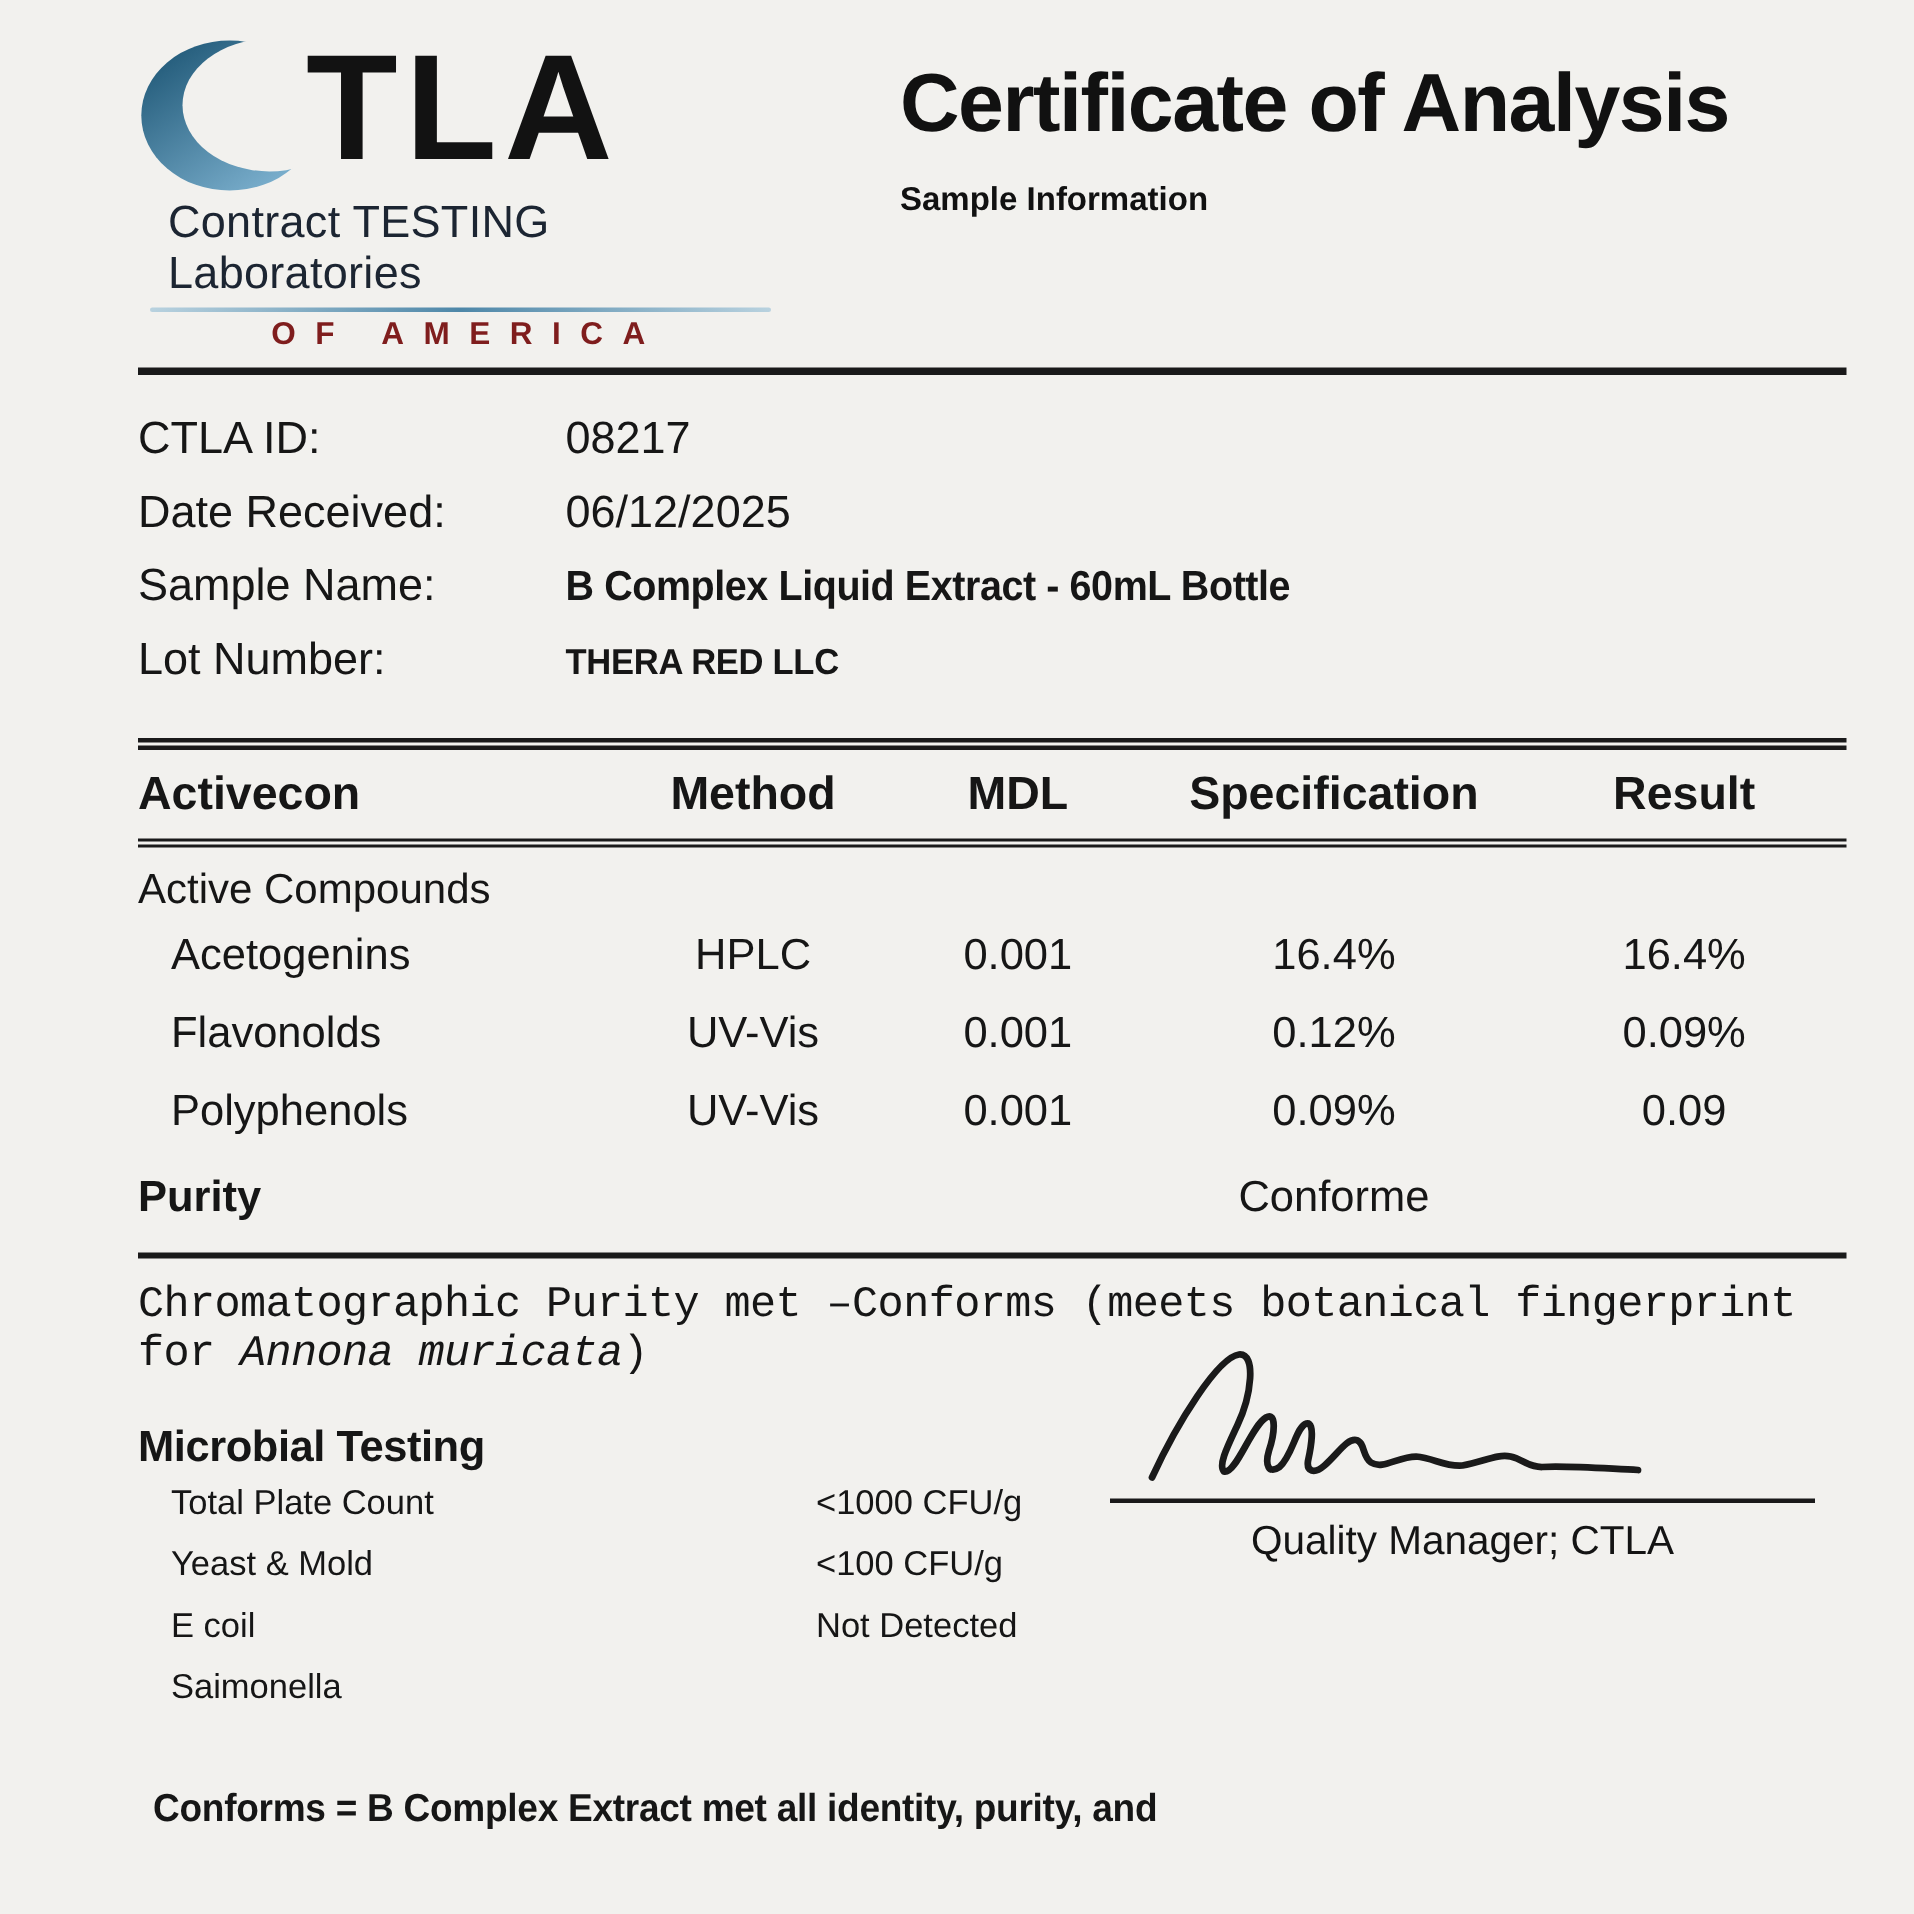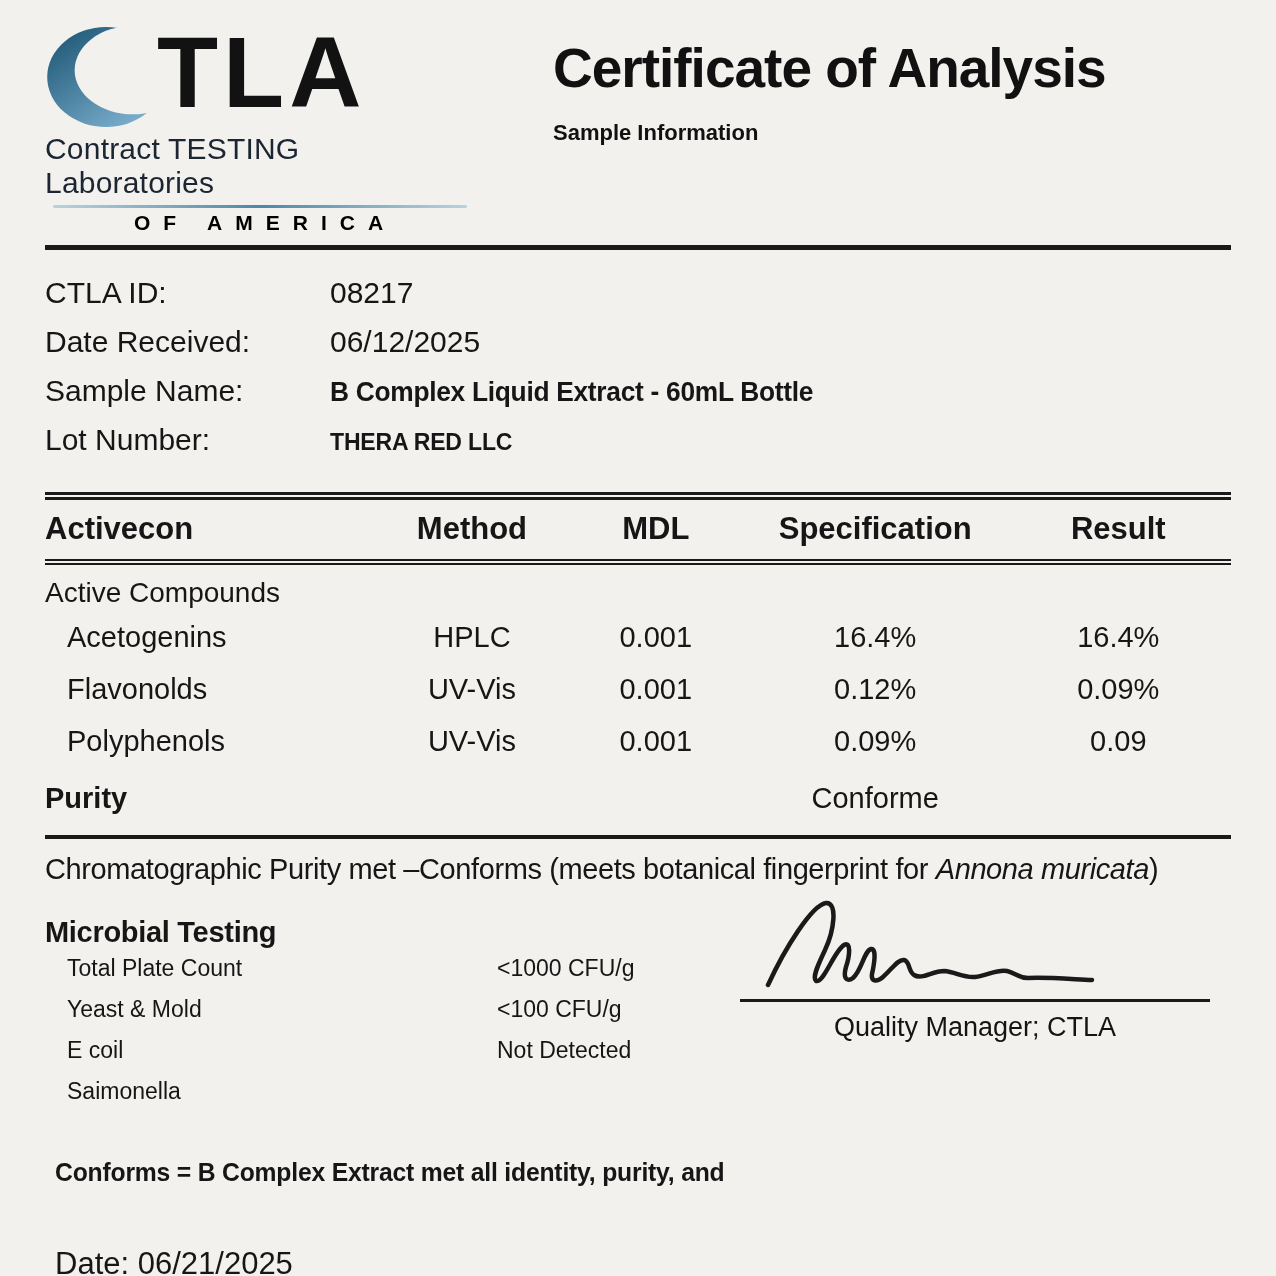--- a/index.html
+++ b/index.html
@@ -5,37 +5,38 @@
   * { margin: 0; padding: 0; box-sizing: border-box; }
   html, body { background: #e8e7e4; }
   .page {
     position: relative;
     width: 1276px;
     height: 1276px;
     background: #f2f1ee;
     font-family: "Liberation Sans", sans-serif;
     color: #161616;
     overflow: hidden;
+    padding-left: 47px;
   }
 
   
   .header { display: flex; padding: 26px 45px 0 45px; }
   .logo-block { width: 430px; flex: 0 0 auto; }
   .logo-row { display: flex; align-items: flex-start; height: 102px; }
   .crescent-svg { width: 128px; height: 102px; flex: 0 0 auto; }
   .logo-tla {
     font-size: 100px; font-weight: bold; line-height: 0.92;
     letter-spacing: 5px; margin-left: -16px; color: #121212;
   }
-  .logo-line1 { font-size: 30px; color: #1c2532; margin-top: 4px; letter-spacing: 0.2px; }
+  .logo-line1 { font-size: 30px; color: #1c2532; margin-top: 4px; letter-spacing: 0.2px; margin-left: 20px; }
   .logo-divider { height: 3px; margin: 5px 8px 3px 8px;
     background: linear-gradient(to right, #b9d2df, #4e87a8, #b9d2df); border-radius: 2px; }
   .logo-line2 {
     font-size: 21px; font-weight: bold; letter-spacing: 13px;
-    text-align: center; color: #000000; padding-left: 10px;
+    text-align: center; color: #7f1d1d; padding-left: 10px;
   }
   .title-block { margin-left: 78px; padding-top: 10px; }
   .doc-title { font-size: 55px; font-weight: bold; letter-spacing: -1px; color: #111; }
   .doc-subtitle { font-size: 22px; font-weight: bold; margin-top: 20px; color: #111; }
 
   .rule-top { margin: 10px 45px 0 45px; border-top: 5px solid #1a1a1a; }
 
   
   .info { margin: 26px 45px 0 45px; }
   .info-row { display: flex; align-items: baseline; height: 49px; font-size: 30px; }
@@ -57,21 +58,21 @@
   .tbl-head .cell { font-size: 31px; font-weight: bold; }
   .cell { font-size: 29px; }
   .c-left { text-align: left; }
   .c-mid { text-align: center; }
   .section-row { font-size: 28px; font-weight: normal; padding: 12px 0 2px 0; }
   .tbl-row { padding: 5px 0; line-height: 42px; }
   .tbl-row .c-left { padding-left: 22px; }
   .purity-row { padding: 10px 0 16px 0; border-bottom: 4px solid #1a1a1a; line-height: 42px; }
   .purity-row .c-left { font-weight: bold; font-size: 29px; }
 
-  .chromo-note { margin: 14px 45px 0 45px; font-size: 29px; letter-spacing: -0.4px; }
+  .chromo-note { margin: 14px 45px 0 45px; font-size: 29px; letter-spacing: -0.4px; font-family: Liberation Mono, monospace; }
   .chromo-note .species { font-style: italic; }
 
   
   .micro { margin: 30px 45px 0 45px; position: relative; }
   .micro-heading { font-size: 29px; font-weight: bold; letter-spacing: -0.3px; }
   .micro-rows { margin-top: 6px; }
   .micro-row { display: flex; height: 41px; align-items: baseline; font-size: 23px; }
   .micro-test { width: 452px; flex: 0 0 auto; padding-left: 22px; }
   .micro-result { }
 

